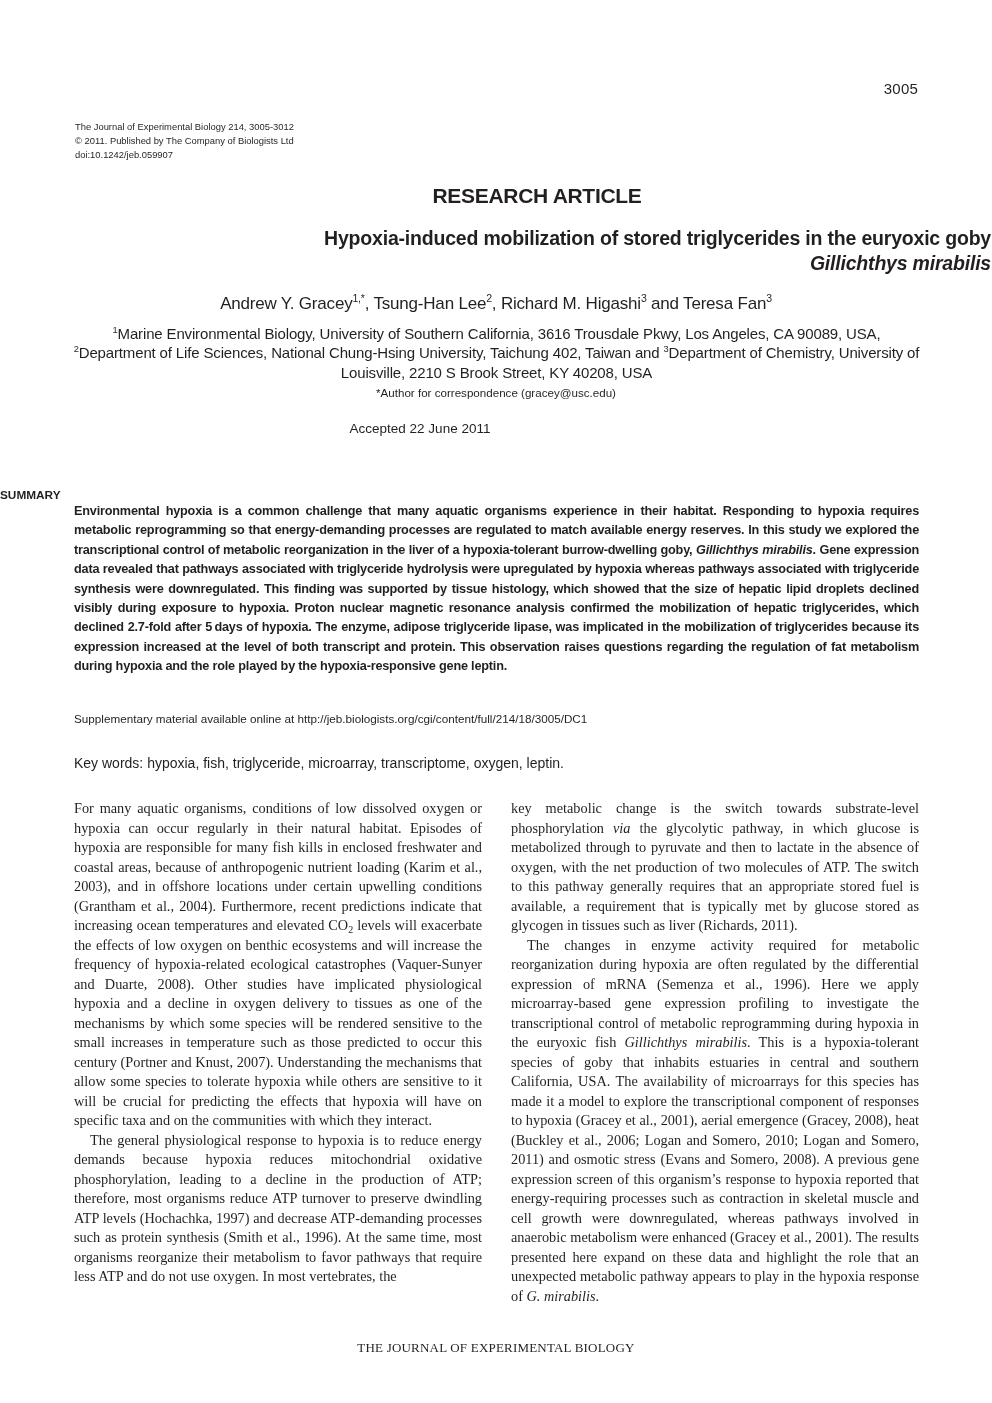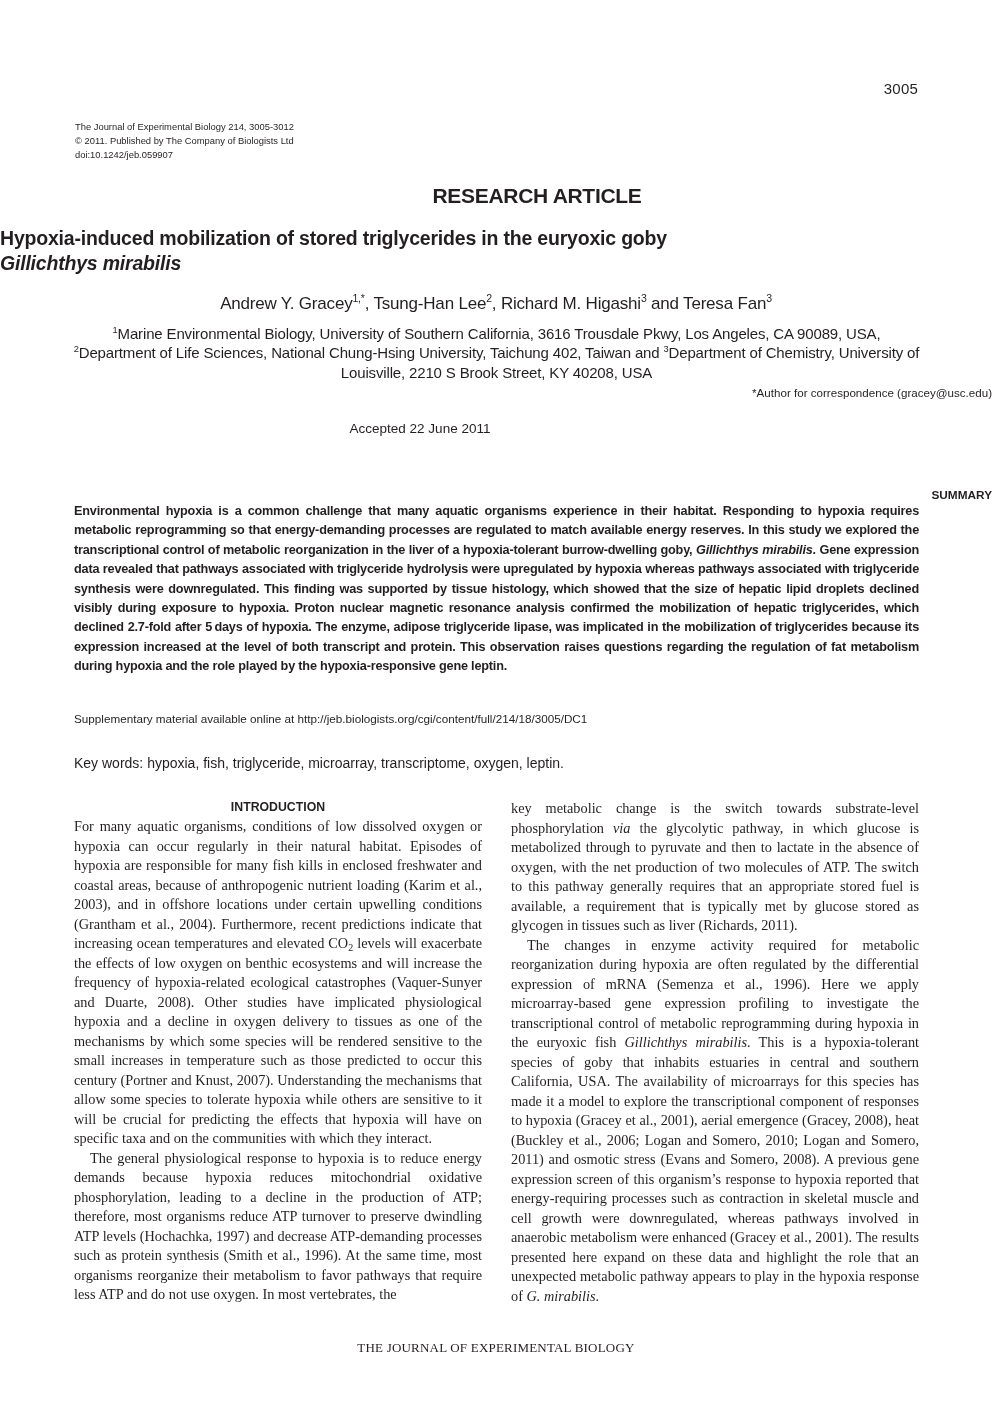--- a/index.html
+++ b/index.html
@@ -2,28 +2,28 @@
 <html><head>
 <meta charset="utf-8">
 <style>
   html, body { margin: 0; padding: 0; background: #ffffff; }
   body { width: 992px; height: 1403px; position: relative; overflow: hidden; color: #231f20; }
   .sans { font-family: "Liberation Sans", sans-serif; }
   .serif { font-family: "Liberation Serif", serif; }
   .page-number { position: absolute; top: 80px; right: 74px; font-size: 15px; letter-spacing: 0.2px; }
   .journal-info { position: absolute; top: 120px; left: 75px; font-size: 9.4px; line-height: 14px; }
   .article-type { position: absolute; top: 184px; left: 0; width: 992px; text-align: center; font-size: 21px; font-weight: bold; letter-spacing: -0.3px; padding-left: 41px; }
-  .title { position: absolute; top: 226px; left: 0; width: 991px; text-align: left; font-size: 19.5px; font-weight: bold; line-height: 25px; letter-spacing: -0.2px; }
+  .title { position: absolute; top: 226px; left: 0; width: 991px; text-align: right; font-size: 19.5px; font-weight: bold; line-height: 25px; letter-spacing: -0.2px; }
   .title .sp { font-style: italic; display: block; }
   .authors { position: absolute; top: 294px; left: 0; width: 992px; text-align: center; font-size: 17px; letter-spacing: -0.2px; }
   .authors sup, .affil sup { font-size: 0.62em; vertical-align: 0.7em; line-height: 0; }
   .affil { position: absolute; top: 324px; left: 73px; width: 847px; text-align: center; font-size: 15px; line-height: 19.3px; letter-spacing: -0.15px; }
-  .corresp { position: absolute; top: 386px; left: 0; width: 992px; text-align: right; font-size: 11.6px; }
+  .corresp { position: absolute; top: 386px; left: 0; width: 992px; text-align: center; font-size: 11.6px; }
   .accepted { position: absolute; top: 421px; left: 0; width: 840px; text-align: center; font-size: 13.5px; }
-  .summary-head { position: absolute; top: 488px; left: 0; width: 992px; text-align: right; font-size: 11.8px; font-weight: bold; }
+  .summary-head { position: absolute; top: 488px; left: 0; width: 992px; text-align: left; font-size: 11.8px; font-weight: bold; }
   .summary { position: absolute; top: 502px; left: 74px; width: 845px; font-size: 12.7px; font-weight: bold; line-height: 19.4px; text-align: justify; letter-spacing: -0.2px; }
   .summary .sp { font-style: italic; }
   .supp { position: absolute; top: 712px; left: 74px; font-size: 11.7px; }
   .keywords { position: absolute; top: 739px; left: 74px; font-size: 14px; margin-top: 16px; }
   .col { position: absolute; top: 799px; width: 408px; font-size: 14.3px; line-height: 19.5px; text-align: justify; }
   .col-left { left: 74px; }
   .col-right { left: 511px; }
   .intro-head { text-align: center; font-size: 12.3px; font-weight: bold; line-height: 17px; margin-bottom: 1px; }
   .col p { margin: 0; }
   .col p.indent { text-indent: 16px; }
@@ -59,21 +59,20 @@
 
 <div class="accepted sans">Accepted 22 June 2011</div>
 
 <div class="summary-head sans">SUMMARY</div>
 <div class="summary sans"><span>Environmental hypoxia is a common challenge that many aquatic organisms experience in their habitat. Responding to hypoxia requires metabolic reprogramming so that energy-demanding processes are regulated to match available energy reserves. In this study we explored the transcriptional control of metabolic reorganization in the liver of a hypoxia-tolerant burrow-dwelling goby, </span><span class="sp">Gillichthys mirabilis</span><span>. Gene expression data revealed that pathways associated with triglyceride hydrolysis were upregulated by hypoxia whereas pathways associated with triglyceride synthesis were downregulated. This finding was supported by tissue histology, which showed that the size of hepatic lipid droplets declined visibly during exposure to hypoxia. Proton nuclear magnetic resonance analysis confirmed the mobilization of hepatic triglycerides, which declined 2.7-fold after 5 days of hypoxia. The enzyme, adipose triglyceride lipase, was implicated in the mobilization of triglycerides because its expression increased at the level of both transcript and protein. This observation raises questions regarding the regulation of fat metabolism during hypoxia and the role played by the hypoxia-responsive gene leptin.</span></div>
 
 <div class="supp sans">Supplementary material available online at http://jeb.biologists.org/cgi/content/full/214/18/3005/DC1</div>
 <div class="keywords sans">Key words: hypoxia, fish, triglyceride, microarray, transcriptome, oxygen, leptin.</div>
 
 <div class="col col-left serif">
-  <div class="intro-head sans">INTRODUCTION</div>
   <p><span>For many aquatic organisms, conditions of low dissolved oxygen or hypoxia can occur regularly in their natural habitat. Episodes of hypoxia are responsible for many fish kills in enclosed freshwater and coastal areas, because of anthropogenic nutrient loading (Karim et al., 2003), and in offshore locations under certain upwelling conditions (Grantham et al., 2004). Furthermore, recent predictions indicate that increasing ocean temperatures and elevated CO</span><sub>2</sub><span> levels will exacerbate the effects of low oxygen on benthic ecosystems and will increase the frequency of hypoxia-related ecological catastrophes (Vaquer-Sunyer and Duarte, 2008). Other studies have implicated physiological hypoxia and a decline in oxygen delivery to tissues as one of the mechanisms by which some species will be rendered sensitive to the small increases in temperature such as those predicted to occur this century (Portner and Knust, 2007). Understanding the mechanisms that allow some species to tolerate hypoxia while others are sensitive to it will be crucial for predicting the effects that hypoxia will have on specific taxa and on the communities with which they interact.</span></p>
   <p class="indent">The general physiological response to hypoxia is to reduce energy demands because hypoxia reduces mitochondrial oxidative phosphorylation, leading to a decline in the production of ATP; therefore, most organisms reduce ATP turnover to preserve dwindling ATP levels (Hochachka, 1997) and decrease ATP-demanding processes such as protein synthesis (Smith et al., 1996). At the same time, most organisms reorganize their metabolism to favor pathways that require less ATP and do not use oxygen. In most vertebrates, the</p>
 </div>
 
 <div class="col col-right serif">
   <p><span>key metabolic change is the switch towards substrate-level phosphorylation </span><span class="it">via</span><span> the glycolytic pathway, in which glucose is metabolized through to pyruvate and then to lactate in the absence of oxygen, with the net production of two molecules of ATP. The switch to this pathway generally requires that an appropriate stored fuel is available, a requirement that is typically met by glucose stored as glycogen in tissues such as liver (Richards, 2011).</span></p>
   <p class="indent"><span>The changes in enzyme activity required for metabolic reorganization during hypoxia are often regulated by the differential expression of mRNA (Semenza et al., 1996). Here we apply microarray-based gene expression profiling to investigate the transcriptional control of metabolic reprogramming during hypoxia in the euryoxic fish </span><span class="it">Gillichthys mirabilis</span><span>. This is a hypoxia-tolerant species of goby that inhabits estuaries in central and southern California, USA. The availability of microarrays for this species has made it a model to explore the transcriptional component of responses to hypoxia (Gracey et al., 2001), aerial emergence (Gracey, 2008), heat (Buckley et al., 2006; Logan and Somero, 2010; Logan and Somero, 2011) and osmotic stress (Evans and Somero, 2008). A previous gene expression screen of this organism’s response to hypoxia reported that energy-requiring processes such as contraction in skeletal muscle and cell growth were downregulated, whereas pathways involved in anaerobic metabolism were enhanced (Gracey et al., 2001). The results presented here expand on these data and highlight the role that an unexpected metabolic pathway appears to play in the hypoxia response of </span><span class="it">G. mirabilis</span><span>.</span></p>
 </div>
 
 <div class="footer serif">THE JOURNAL OF EXPERIMENTAL BIOLOGY</div>

